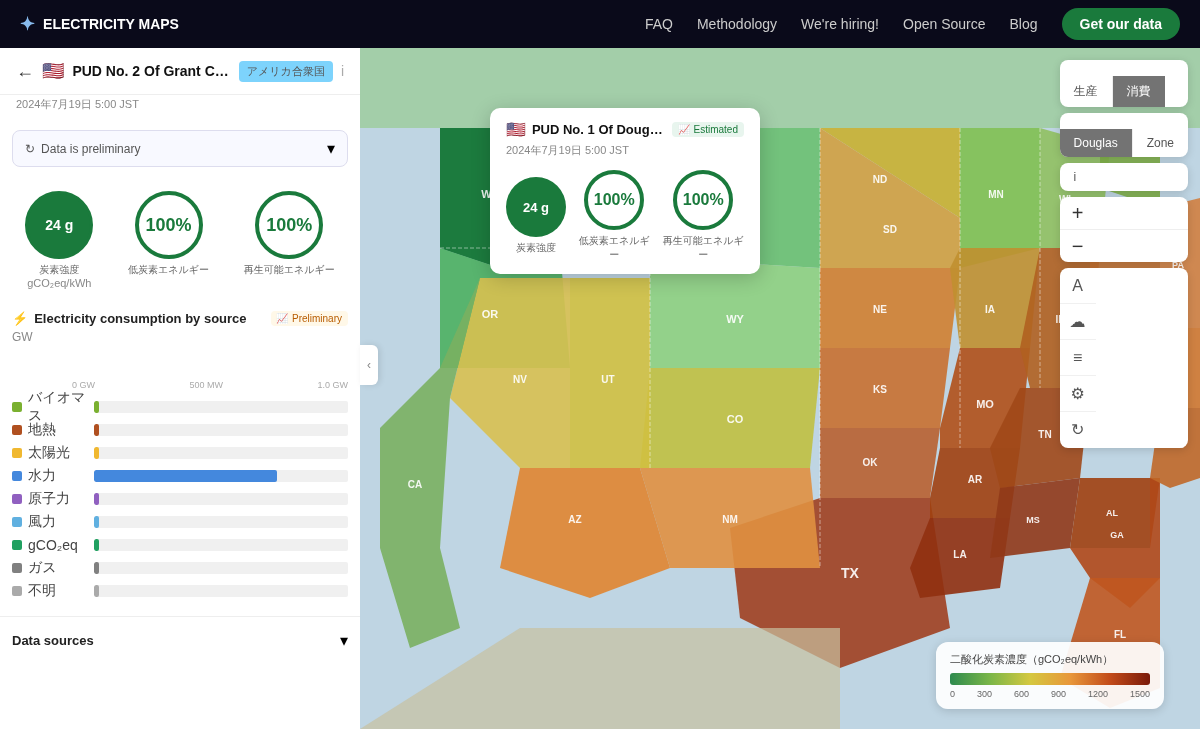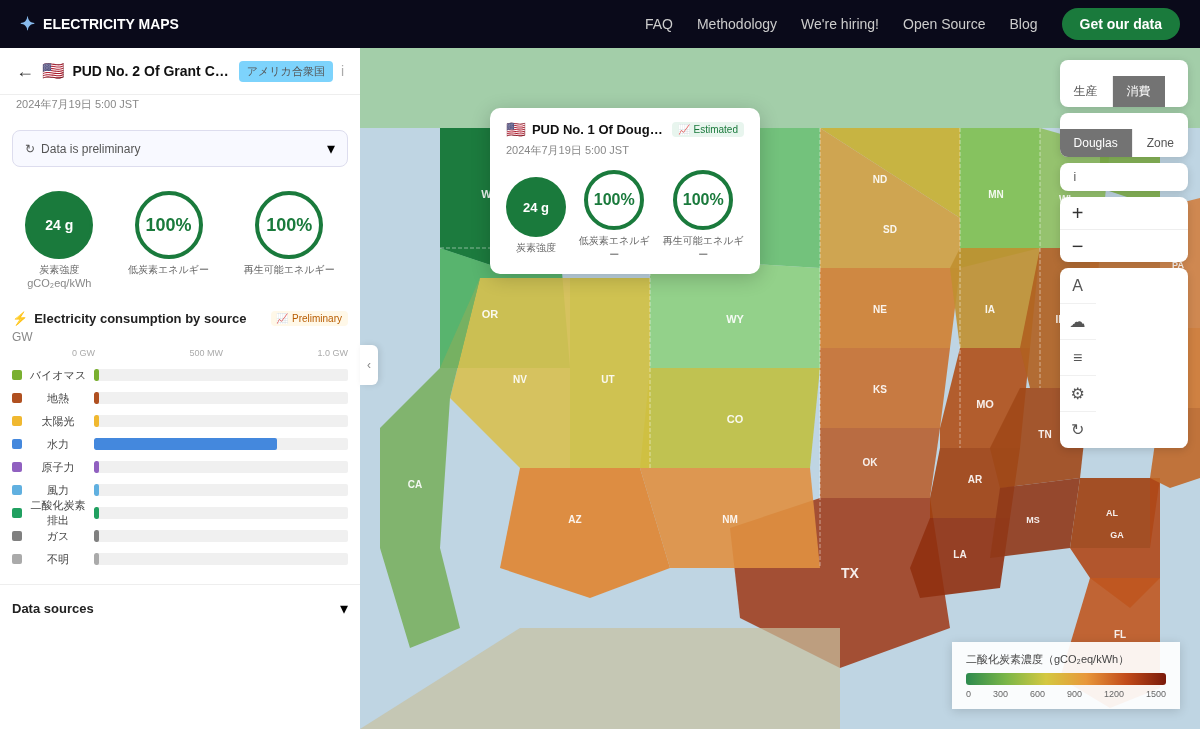--- a/index.html
+++ b/index.html
@@ -71,27 +71,27 @@
     .tab-btn.active { color: #1a7a3c; border-bottom: 2px solid #1a7a3c; background: #f5faf7; }
 
     .section-header {
       display: flex; align-items: center; justify-content: space-between;
       padding: 14px 12px 4px;
     }
     .section-title { font-size: 13px; font-weight: 700; color: #222; display: flex; align-items: center; gap: 6px; }
     .preliminary-tag { background: #fff8e8; color: #b85c00; font-size: 10px; padding: 2px 6px; border-radius: 4px; display: flex; align-items: center; gap: 3px; }
     .section-unit { font-size: 12px; color: #888; padding: 0 12px 4px; }
 
-    .chart-scale { display: flex; justify-content: flex-start; padding: 0 12px; font-size: 9px; color: #aaa; }
+    .chart-scale { display: flex; justify-content: flex-start; padding: 0 12px; font-size: 9px; color: #aaa; margin-top: 32px; }
     .chart-scale-inner { display: flex; justify-content: space-between; width: 100%; padding-left: 60px; }
 
     .energy-list { padding: 4px 12px; }
     .energy-item { display: flex; align-items: center; gap: 6px; margin: 3px 0; height: 20px; }
     .energy-dot { width: 10px; height: 10px; border-radius: 2px; flex-shrink: 0; }
-    .energy-name { font-size: 11px; color: #444; width: 60px; flex-shrink: 0; text-align: center; }
+    .energy-name { font-size: 14px; color: #444; width: 60px; flex-shrink: 0; }
     .energy-bar-container { flex: 1; height: 12px; background: #f0f0f0; border-radius: 2px; overflow: hidden; }
     .energy-bar { height: 100%; border-radius: 2px; }
 
     .data-sources-row {
       display: flex; align-items: center; justify-content: space-between;
       padding: 14px 12px; border-top: 1px solid #eee; margin-top: 8px;
       cursor: pointer;
     }
     .data-sources-label { font-size: 13px; font-weight: 600; color: #222; }
 
@@ -141,22 +141,22 @@
 
     .zoom-group { background: white; border-radius: 8px; box-shadow: 0 2px 8px rgba(0,0,0,0.15); }
     .zoom-btn { display: block; width: 36px; height: 32px; text-align: center; line-height: 32px; font-size: 20px; color: #333; cursor: pointer; border: none; background: none; }
     .zoom-divider { height: 1px; background: #eee; }
 
     .icon-group { background: white; border-radius: 8px; box-shadow: 0 2px 8px rgba(0,0,0,0.15); }
     .icon-btn { display: block; width: 36px; height: 36px; text-align: center; line-height: 36px; font-size: 16px; cursor: pointer; border: none; background: none; color: #555; border-bottom: 1px solid #f0f0f0; }
 
     
     .legend-box {
-      position: absolute; bottom: 20px; right: 20px;
-      background: rgba(255,255,255,0.92); border-radius: 0;
+      position: absolute; bottom: 20px; right: 36px;
+      background: rgba(255,255,255,0.92); border-radius: 12px;
       padding: 10px 14px; z-index: 60;
       box-shadow: 0 2px 10px rgba(0,0,0,0.15);
     }
     .legend-title { font-size: 11px; color: #444; margin-bottom: 6px; font-weight: 500; }
     .legend-bar { height: 12px; width: 200px; border-radius: 3px;
       background: linear-gradient(to right, #2d8a4e, #7ab648, #d4c840, #e8973a, #c24b1a, #7a1a0a);
       margin-bottom: 4px;
     }
     .legend-labels { display: flex; justify-content: space-between; font-size: 9px; color: #666; }
 
@@ -284,21 +284,21 @@
     </div>
     <div class="energy-item">
       <div class="energy-dot" style="background:#60b0e0;"></div>
       <div class="energy-name">風力</div>
       <div class="energy-bar-container">
           <div class="energy-bar" style="width:2%;background:#60b0e0;"></div>
         </div>
     </div>
     <div class="energy-item">
       <div class="energy-dot" style="background:#20a060;"></div>
-      <div class="energy-name">二酸化炭素排出</div>
+      <div class="energy-name">gCO₂eq</div>
       <div class="energy-bar-container">
           <div class="energy-bar" style="width:2%;background:#20a060;"></div>
         </div>
     </div>
     <div class="energy-item">
       <div class="energy-dot" style="background:#808080;"></div>
       <div class="energy-name">ガス</div>
       <div class="energy-bar-container">
           <div class="energy-bar" style="width:2%;background:#808080;"></div>
         </div>

